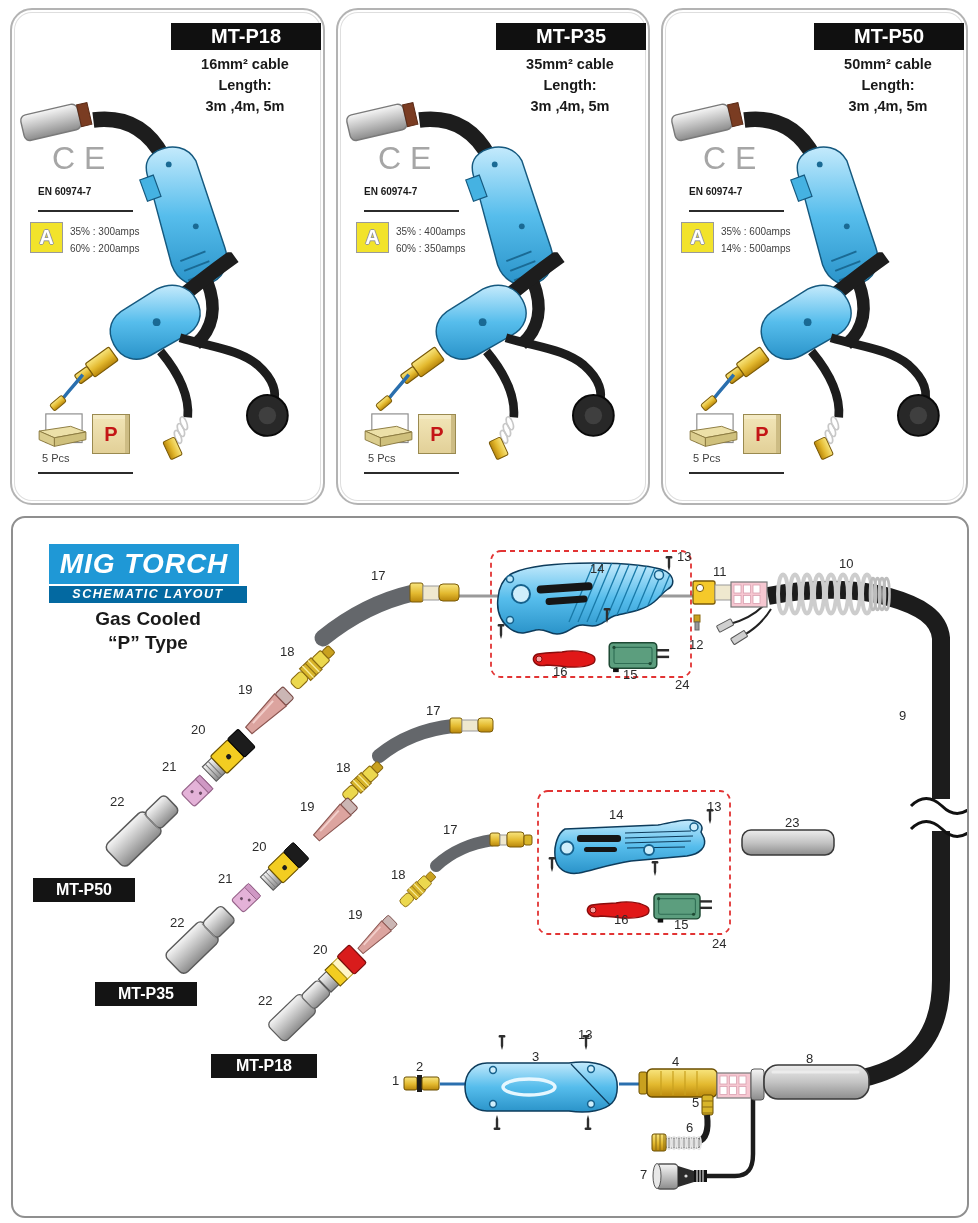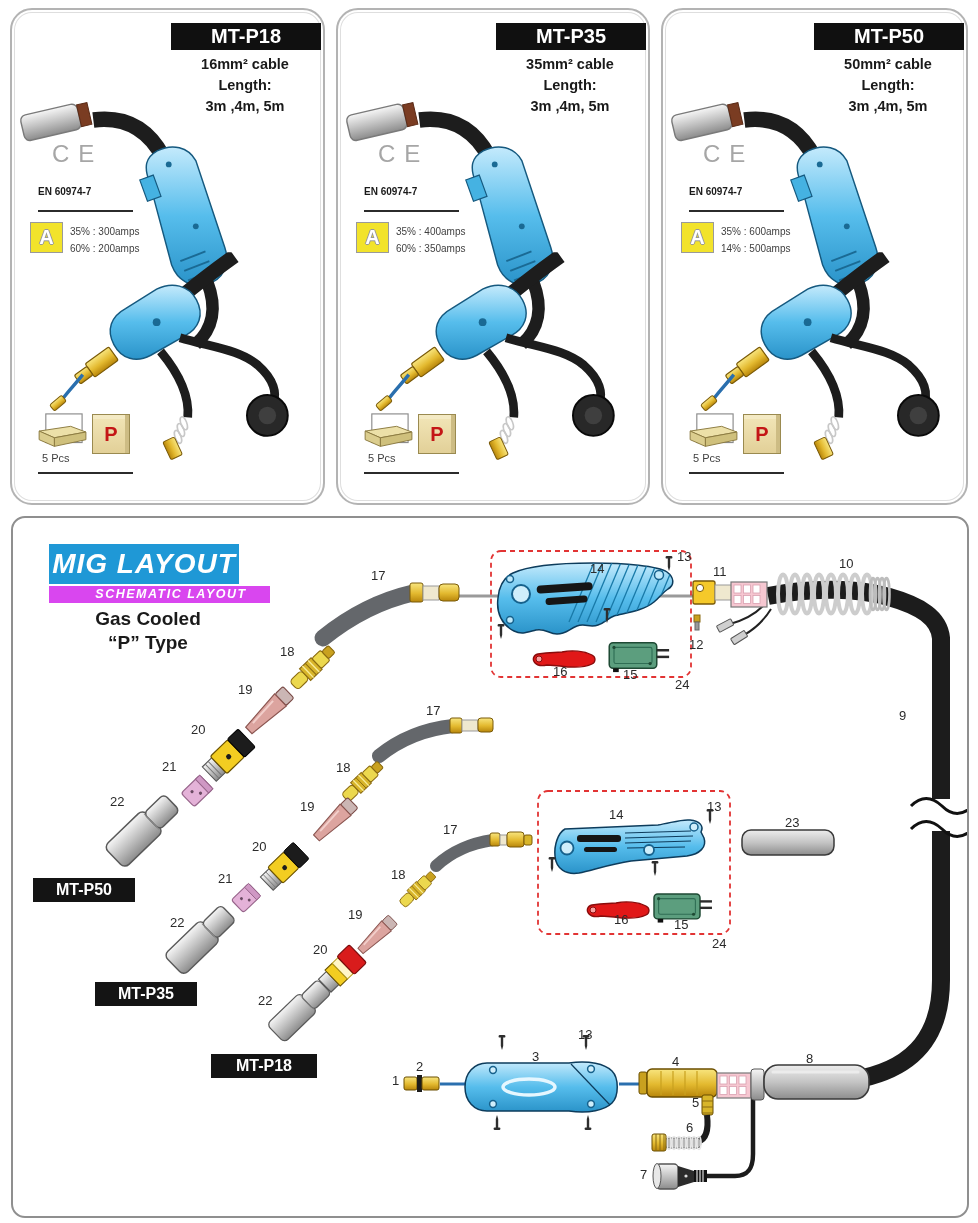--- a/index.html
+++ b/index.html
@@ -4,21 +4,21 @@
 <style>
   html,body{margin:0;padding:0;background:#fff;}
   #page{position:relative;width:978px;height:1223px;background:#fff;overflow:hidden;
         font-family:"Liberation Sans",sans-serif;}
   .card{position:absolute;top:8px;height:493px;background:#fff;border:2px solid #b3b3b3;
         border-radius:22px;box-shadow:inset 0 0 0 2px #fff, inset 0 0 0 3px #dedede;}
   .model-bar{position:absolute;top:13px;right:2px;width:150px;height:27px;background:#101010;
         color:#fff;font-weight:700;font-size:20px;line-height:27px;text-align:center;}
   .specs{position:absolute;top:44px;right:3px;width:150px;text-align:center;
         font-size:14.5px;font-weight:700;color:#1a1a1a;line-height:1.45;}
-  .ce{position:absolute;left:40px;top:130px;font-size:24px;color:#a6a6a6;letter-spacing:9px;font-weight:400;}
+  .ce{position:absolute;left:40px;top:130px;font-size:32px;color:#a6a6a6;letter-spacing:9px;font-weight:400;}
   .std{position:absolute;left:26px;top:176px;font-size:10px;font-weight:700;color:#1a1a1a;}
   .rule{position:absolute;left:26px;width:95px;height:2px;background:#2b2b2b;}
   .rule1{top:200px;} .rule2{top:462px;}
   .duty-icon{position:absolute;left:18px;top:212px;width:31px;height:29px;background:#f2e32b;
         border:1px solid #9a9a9a;text-align:center;}
   .duty-icon span{color:#fff;font-weight:800;font-size:20px;line-height:29px;
         text-shadow:-1px 0 #999,1px 0 #999,0 -1px #999,0 1px #999;}
   .duty-text{position:absolute;left:58px;top:213px;font-size:10px;color:#3f3f3f;line-height:17px;}
   .photo-front{position:absolute;left:0px;top:52px;width:240px;height:290px;}
   .photo-rear{position:absolute;left:30px;top:242px;width:272px;height:224px;}
@@ -31,23 +31,23 @@
 
   #schematic{position:absolute;left:11px;top:516px;width:954px;height:698px;background:#fff;
         border:2px solid #8f8f8f;border-radius:14px;}
   #schsvg{position:absolute;left:0;top:0;z-index:1;}
   .pn{position:absolute;z-index:3;font-size:13px;color:#2b2b2b;}
   .badge{position:absolute;z-index:3;background:#141414;color:#fff;font-weight:700;
         font-size:16px;text-align:center;line-height:24px;height:24px;}
   #title-blue{position:absolute;left:36px;top:26px;width:190px;height:40px;background:#1f98d6;
         color:#fff;font-weight:800;font-style:italic;font-size:28px;line-height:40px;
         text-align:center;z-index:3;letter-spacing:1px;}
-  #title-orange{position:absolute;left:36px;top:68px;width:198px;height:17px;background:#d946ef;
+  #title-orange{position:absolute;left:36px;top:68px;width:198px;height:17px;background:#0369a1;
         color:#fff;font-weight:800;font-size:12.5px;line-height:17px;text-align:center;
-        z-index:3;letter-spacing:1.5px;font-style:italic;padding-left:23px;}
+        z-index:3;letter-spacing:1.5px;font-style:italic;}
   .subt{position:absolute;left:36px;width:198px;text-align:center;font-weight:800;
         font-size:19px;color:#1a1a1a;z-index:3;}
   #subt1{top:90px;} #subt2{top:114px;}
 </style>
 </head>
 <body>
 
 <div id="page">
 
   <svg width="0" height="0" style="position:absolute" aria-hidden="true">
@@ -262,21 +262,21 @@
     <svg class="pack-flat" viewBox="0 0 56 44">
         <use href="#packBox"></use>
       </svg>
     <div class="pack-qty">5 Pcs</div>
     <div class="pbox"><span>P</span></div>
     <div class="rule rule2"></div>
   </div>
 
   <div id="schematic">
 
-    <div id="title-blue">MIG LAYOUT</div>
+    <div id="title-blue">MIG TORCH</div>
     <div id="title-orange">SCHEMATIC LAYOUT</div>
     <div id="subt1" class="subt">Gas Cooled</div>
     <div id="subt2" class="subt">“P” Type</div>
 
     <div class="badge" style="left:20px;top:360px;width:102px;">MT-P50</div>
     <div class="badge" style="left:82px;top:464px;width:102px;">MT-P35</div>
     <div class="badge" style="left:198px;top:536px;width:106px;">MT-P18</div>
 
     <svg id="schsvg" width="954" height="698" viewBox="0 0 954 698">
 

